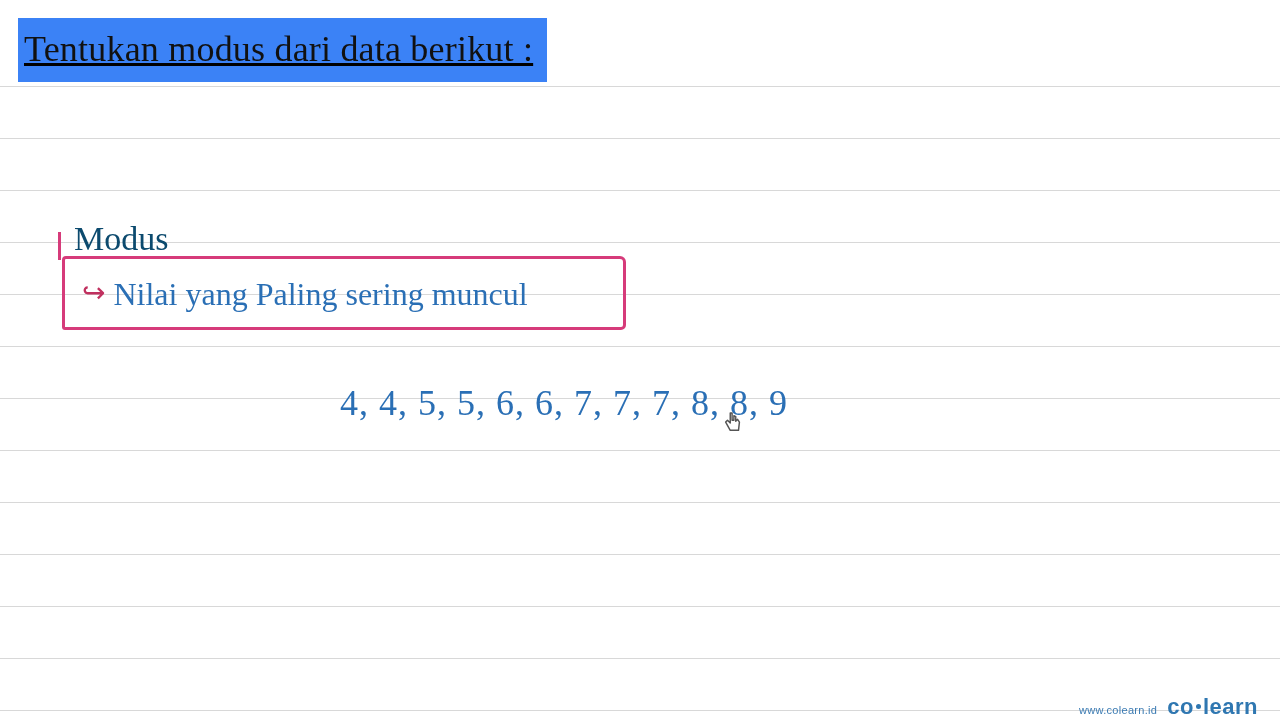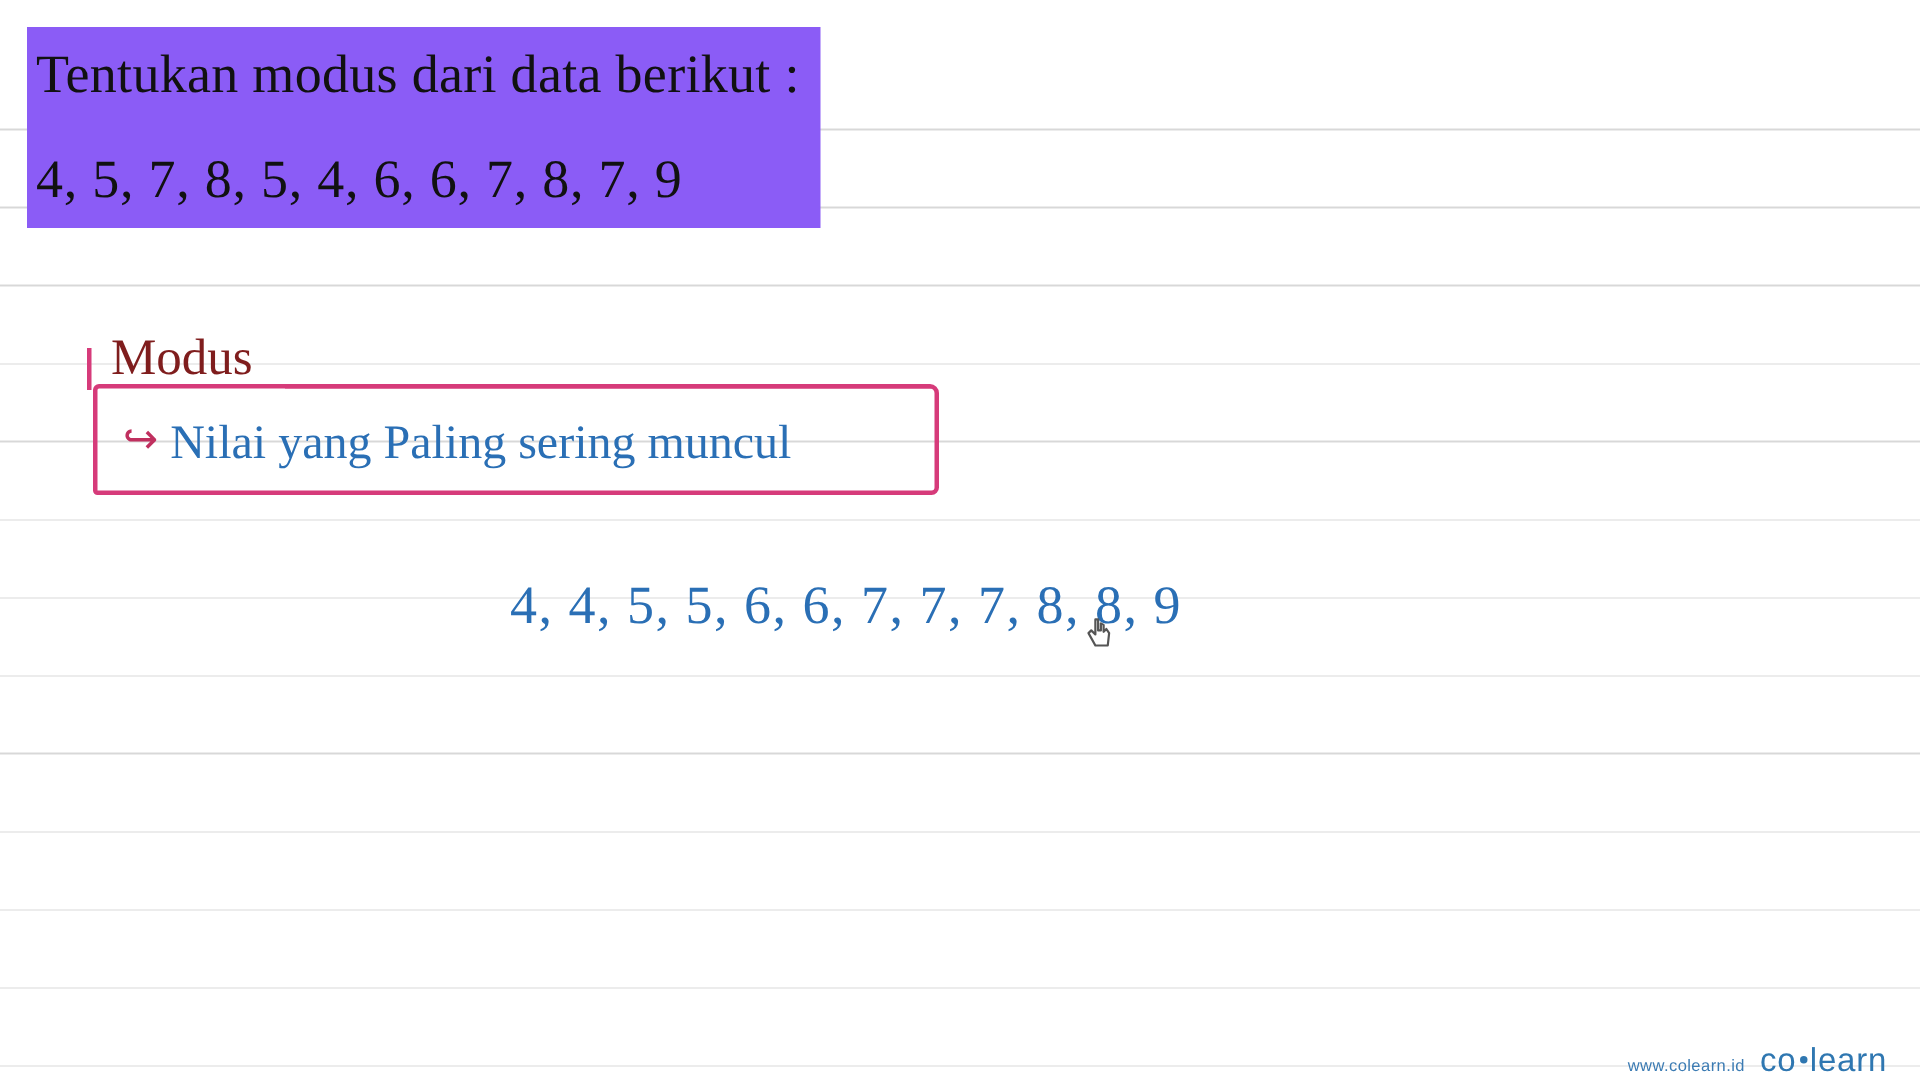--- a/index.html
+++ b/index.html
@@ -20,23 +20,24 @@
         transparent 51px,
         #d8d8d8 51px,
         #d8d8d8 52px
       );
       background-position: 0 35px;
     }
     .question-block {
       position: absolute;
       top: 18px;
       left: 18px;
-      background: #8b5cf6;
+      background: #3b82f6;
       padding: 10px 14px 12px 6px;
       z-index: 5;
+      text-decoration: underline;
     }
     .question-title {
       font-size: 36px;
       color: #111111;
       letter-spacing: 0.2px;
     }
     .question-data {
       font-size: 36px;
       color: #111111;
       margin-top: 28px;
@@ -44,21 +45,21 @@
     }
     .hand {
       font-family: 'Comic Sans MS', 'Segoe Script', cursive;
       font-weight: 500;
     }
     .modus-label {
       position: absolute;
       top: 220px;
       left: 74px;
       font-size: 34px;
-      color: #7f1d1d;
+      color: #0c4a6e;
       z-index: 6;
     }
     .definition-row {
       position: absolute;
       top: 276px;
       left: 82px;
       font-size: 32px;
       color: #2a6fb5;
       z-index: 6;
       display: flex;
@@ -121,21 +122,21 @@
     }
     .footer-url {
       font-family: Arial, sans-serif;
       font-size: 11px;
       color: #3b7bb3;
       letter-spacing: 0.3px;
     }
     .footer-brand {
       font-family: Arial, Helvetica, sans-serif;
       font-size: 22px;
-      font-weight: 400;
+      font-weight: 700;
       color: #2f77b1;
       letter-spacing: 0.5px;
     }
     .footer-brand .dot {
       display: inline-block;
       width: 5px; height: 5px;
       background: #2f77b1;
       border-radius: 50%;
       vertical-align: middle;
       margin: 0 2px 3px 2px;
@@ -150,21 +151,20 @@
       z-index: 4;
     }
   </style>
 </head>
 <body>
 
 <div class="lined-paper"></div>
 
 <div class="question-block">
   <div class="question-title">Tentukan modus dari data berikut :</div>
-  <div class="question-data">4, 5, 7, 8, 5, 4, 6, 6, 7, 8, 7, 9</div>
 </div>
 
 <div class="box-tick"></div>
 <div class="modus-underline"></div>
 
 <div class="modus-label hand">Modus</div>
 
 <div class="box-outline"></div>
 
 <div class="definition-row">

